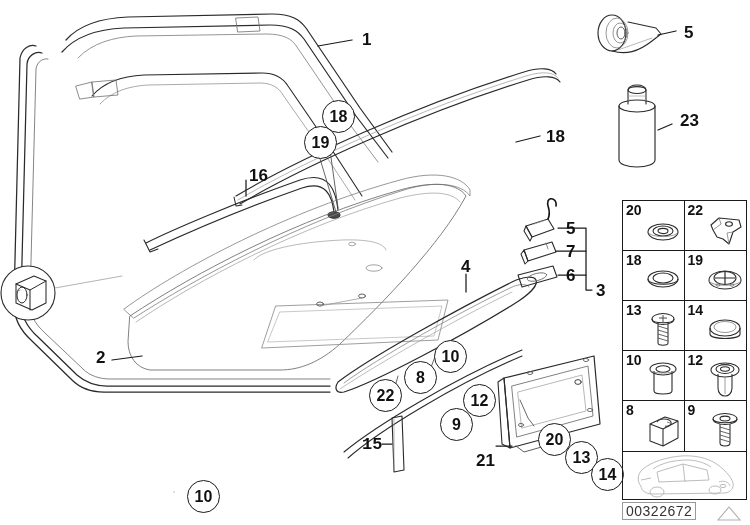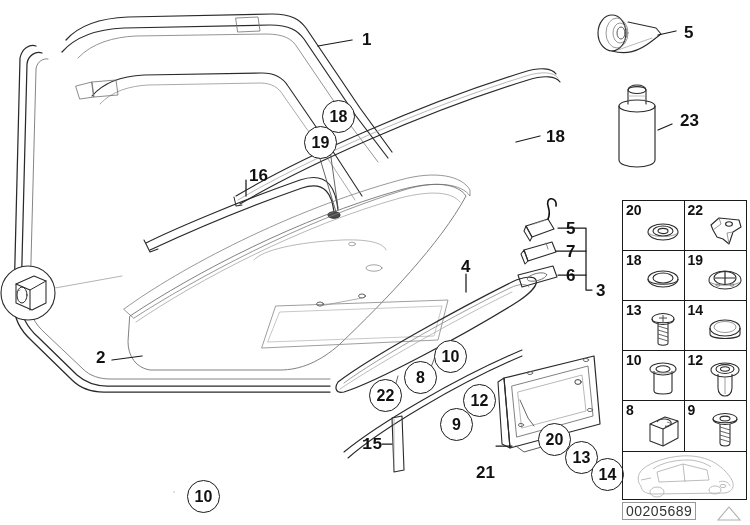--- a/index.html
+++ b/index.html
@@ -217,21 +217,21 @@
   <div class="lbl" style="left:96px;top:349px;">2</div>
   <div class="lbl" style="left:461px;top:258px;">4</div>
   <div class="lbl" style="left:566px;top:220px;">5</div>
   <div class="lbl" style="left:566px;top:267px;">6</div>
   <div class="lbl" style="left:566px;top:243px;">7</div>
   <div class="lbl" style="left:596px;top:282px;">3</div>
   <div class="lbl" style="left:684px;top:24px;">5</div>
   <div class="lbl" style="left:362px;top:436px;font-family:Liberation Mono, monospace;">15</div>
   <div class="lbl" style="left:237px;top:167px;margin-left:12px;">16</div>
   <div class="lbl" style="left:546px;top:128px;">18</div>
-  <div class="lbl" style="left:476px;top:464px;">21</div>
+  <div class="lbl" style="left:476px;top:452px;">21</div>
   <div class="lbl" style="left:680px;top:112px;">23</div>
 
   <div class="ccl big" style="left:322px;top:100px;">18</div>
   <div class="ccl big" style="left:304px;top:126px;">19</div>
   <div class="ccl big" style="left:434px;top:340px;">10</div>
   <div class="ccl big" style="left:404px;top:361px;">8</div>
   <div class="ccl big" style="left:369px;top:379px;">22</div>
   <div class="ccl big" style="left:463px;top:384px;">12</div>
   <div class="ccl big" style="left:440px;top:408px;">9</div>
   <div class="ccl big" style="left:538px;top:423px;">20</div>
@@ -376,18 +376,18 @@
         <path d="M60,12 L62,30"></path>
         <path d="M96,30 C100,28 106,30 107,34"></path>
         <ellipse cx="34" cy="40" rx="7" ry="5"></ellipse>
         <ellipse cx="92" cy="38" rx="6" ry="4"></ellipse>
         <path d="M18,28 L28,26"></path>
         <ellipse cx="100" cy="34" rx="3" ry="1.6"></ellipse>
       </g>
     </svg>
   </div>
 
-  <div id="diagram-id">00205689</div>
+  <div id="diagram-id">00322672</div>
   <svg style="position:absolute;left:716px;top:504px;width:26px;height:18px;">
     <path d="M13,3 L24,16 L2,16 Z" fill="none" stroke="#b0b0b0" stroke-width="1.1"></path>
   </svg>
 
 </div>
 
 </body></html>

